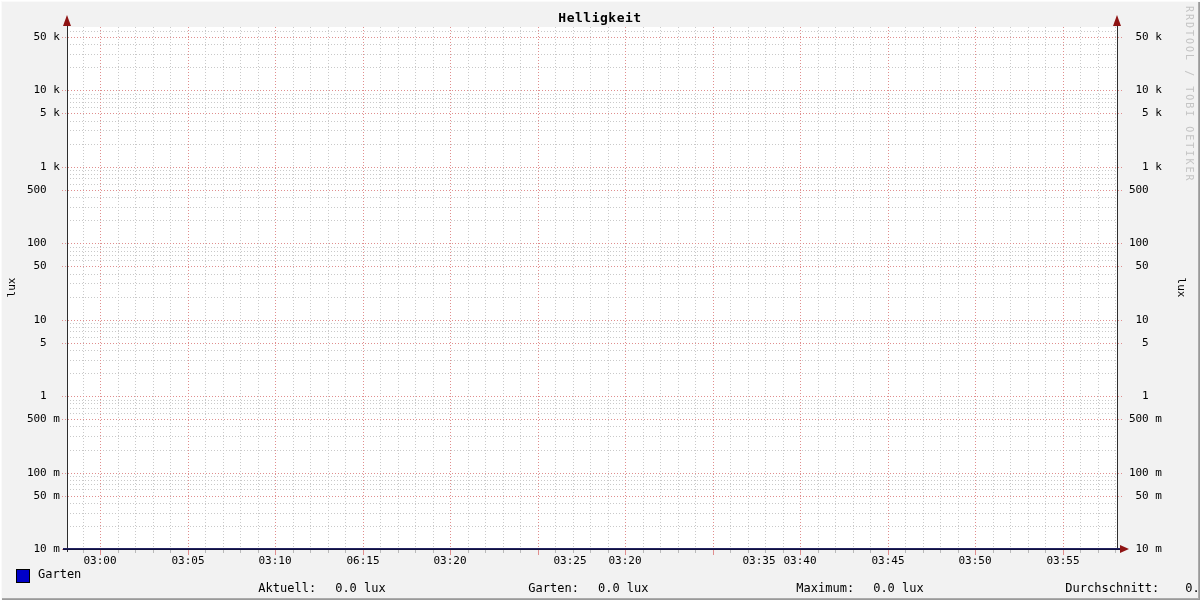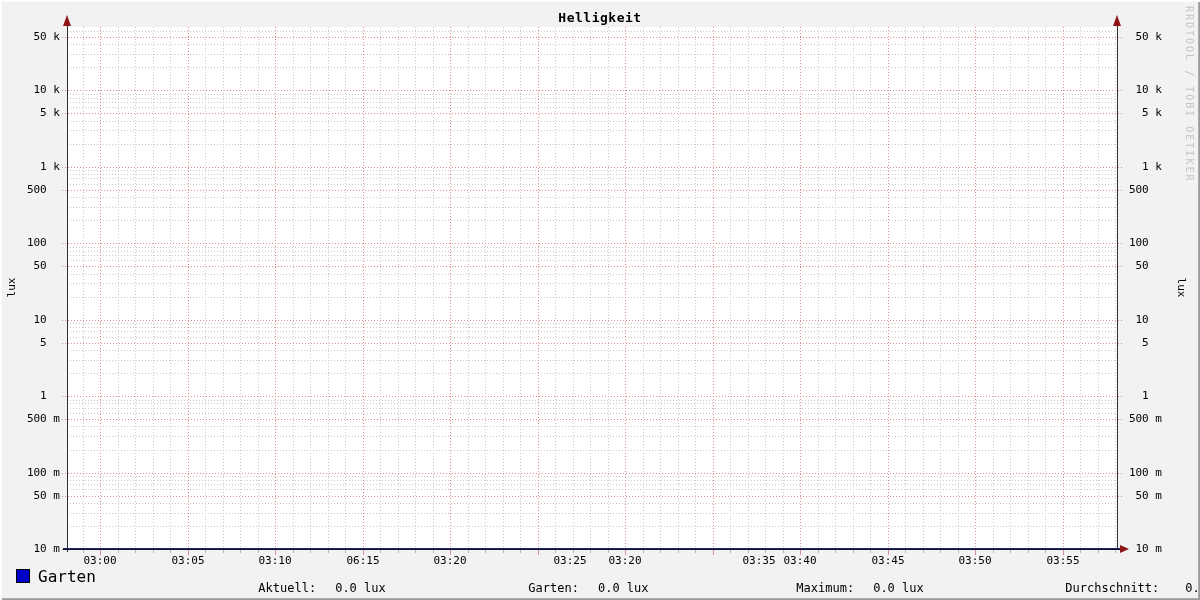--- a/index.html
+++ b/index.html
@@ -34,21 +34,21 @@
   #watermark{
     position:absolute;left:1196px;top:6px;
     font-size:10px;letter-spacing:2px;color:#c4c4c4;white-space:pre;
     transform:rotate(90deg);transform-origin:0 0;line-height:13px;
   }
   .legend-row{position:absolute;left:0;top:567px;width:1200px;height:16px;}
   #legend-swatch{
     position:absolute;left:16px;top:2px;width:12px;height:12px;
     border:1px solid #000;
   }
-  #legend-label{position:absolute;left:38px;top:0;font-size:16px;color:#000;white-space:pre;}
+  #legend-label{position:absolute;left:38px;top:0;font-size:12px;color:#000;white-space:pre;}
   .stat{position:absolute;top:0;font-size:12px;color:#000;white-space:pre;}
   #stat-0{left:215px;} #stat-1{left:485px;} #stat-2{left:753px;} #stat-3{left:1022px;}
   .stat .stat-value{margin-left:19px;}
   #stat-3 .stat-value{margin-left:26px;}
   #footer-note{
     position:absolute;left:0;right:0;top:585px;text-align:center;
     font-size:8.5px;color:#a0a0a0;letter-spacing:0.3px;
   }
 </style>
 </head>

